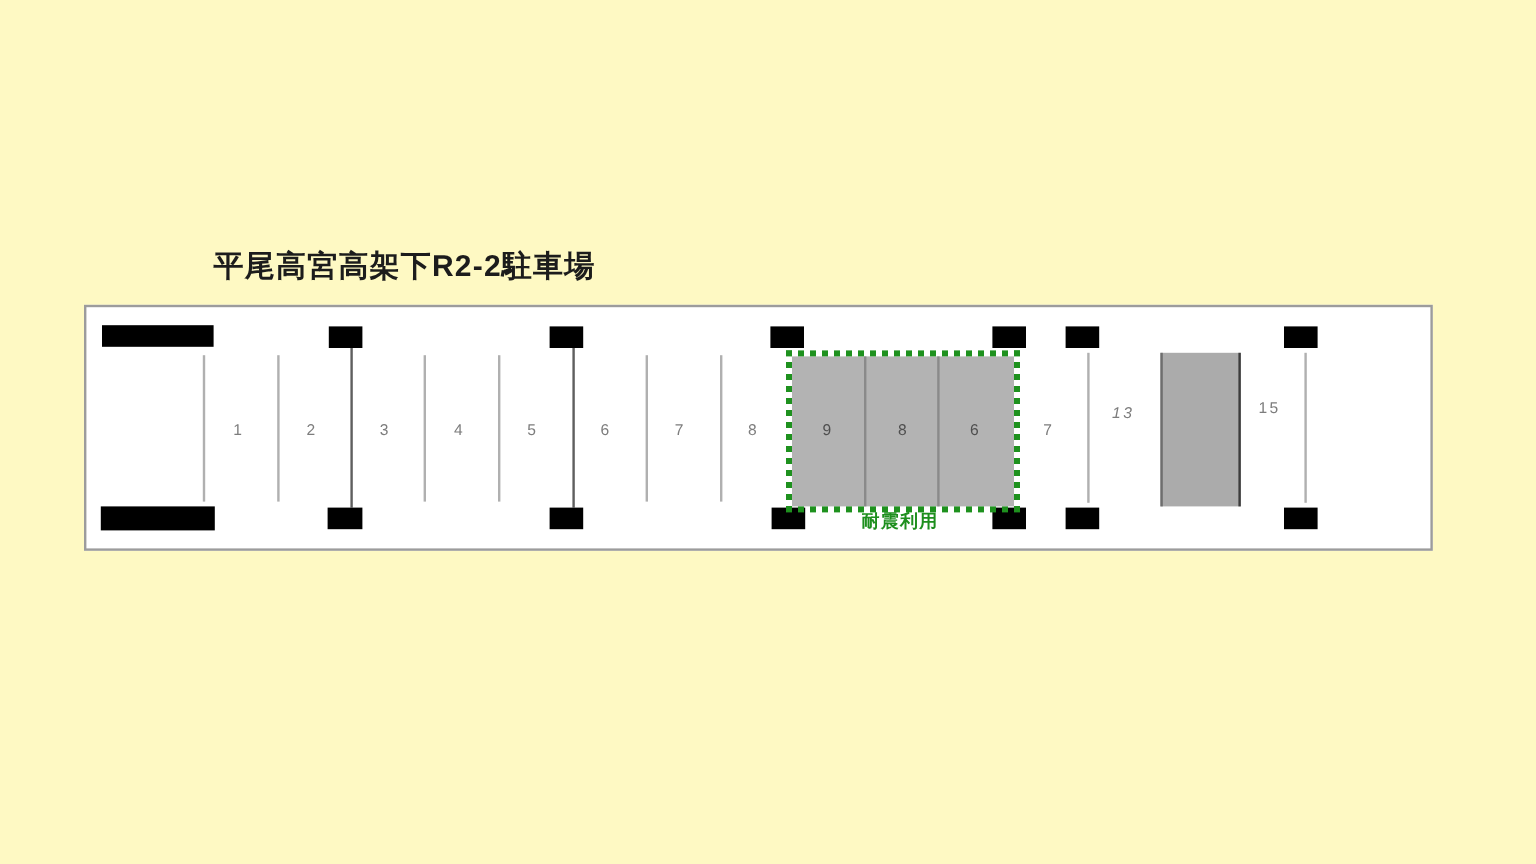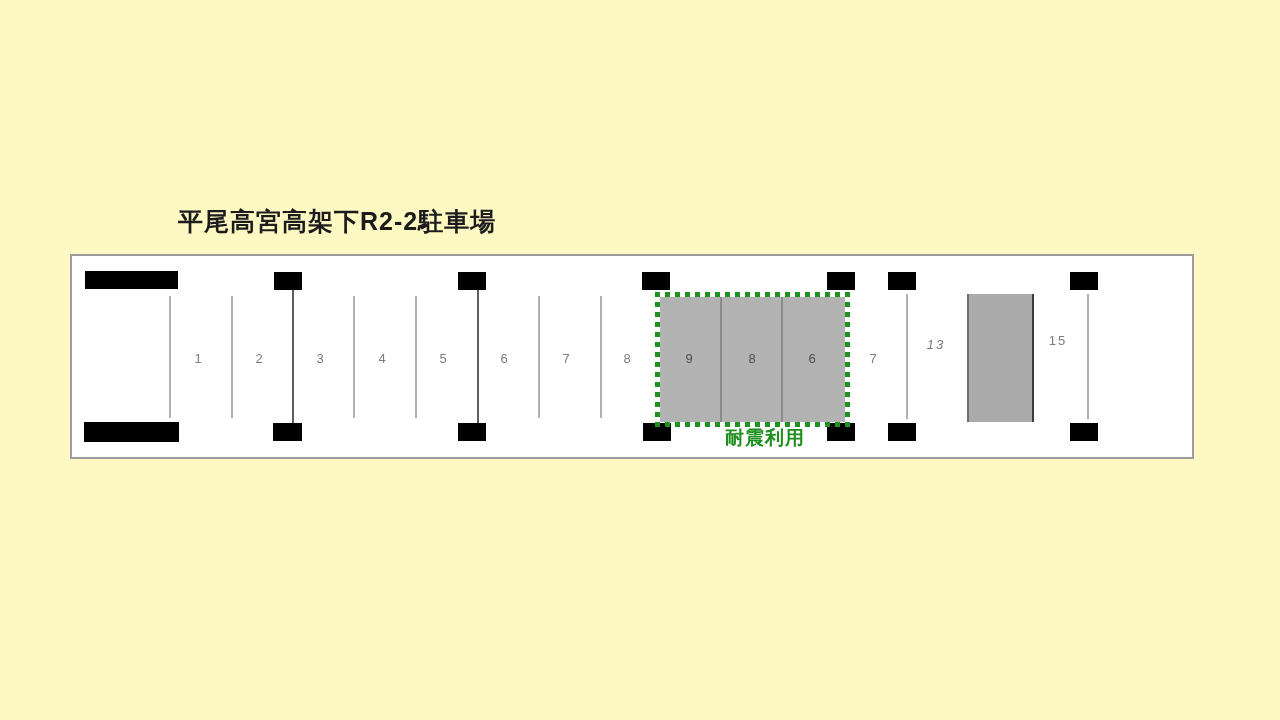--- a/index.html
+++ b/index.html
@@ -32,21 +32,21 @@
     background:
       repeating-linear-gradient(90deg,#1e911e 0 5px,transparent 5px 10px) left top/100% 5px no-repeat,
       repeating-linear-gradient(90deg,#1e911e 0 5px,transparent 5px 10px) left bottom/100% 5px no-repeat,
       repeating-linear-gradient(0deg,#1e911e 0 5px,transparent 5px 10px) left top/5px 100% no-repeat,
       repeating-linear-gradient(0deg,#1e911e 0 5px,transparent 5px 10px) right top/5px 100% no-repeat;
     pointer-events:none;
   }
   .seismic .inner-div{position:absolute;top:0;bottom:0;width:2px;background:#8a8a8a;}
   .seismic-label{
     position:absolute;left:750px;top:425px;transform:translateX(-50%);
-    font-size:19px;font-weight:bold;color:#1e8f1e;letter-spacing:1px;z-index:4;white-space:nowrap;margin-left:15px;
+    font-size:15px;font-weight:bold;color:#1e8f1e;letter-spacing:1px;z-index:4;white-space:nowrap;
   }
   .blocked{
     position:absolute;left:967px;top:294px;width:63px;height:128px;
     background:#ababab;border-left:2px solid #6e6e6e;border-right:2px solid #3c3c3c;z-index:2;
   }
 </style>
 </head>
 <body>
 
 <div class="stage">

